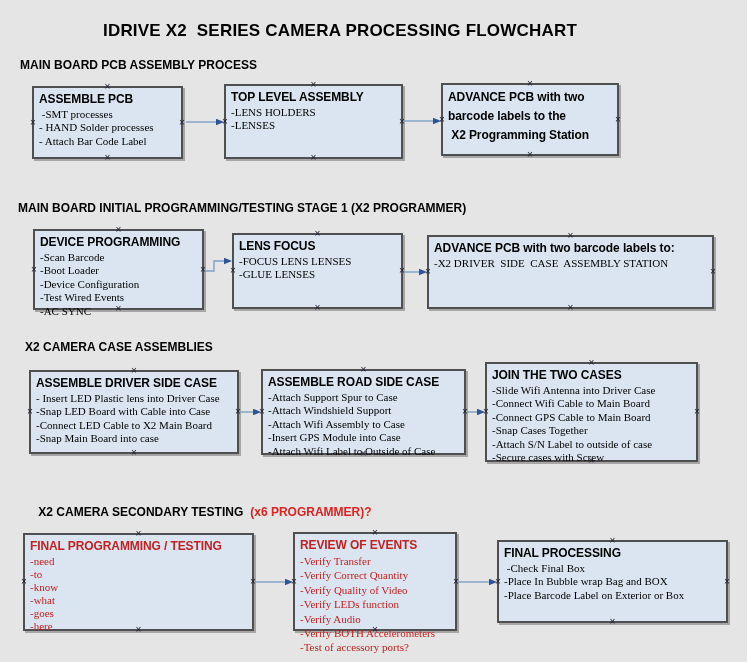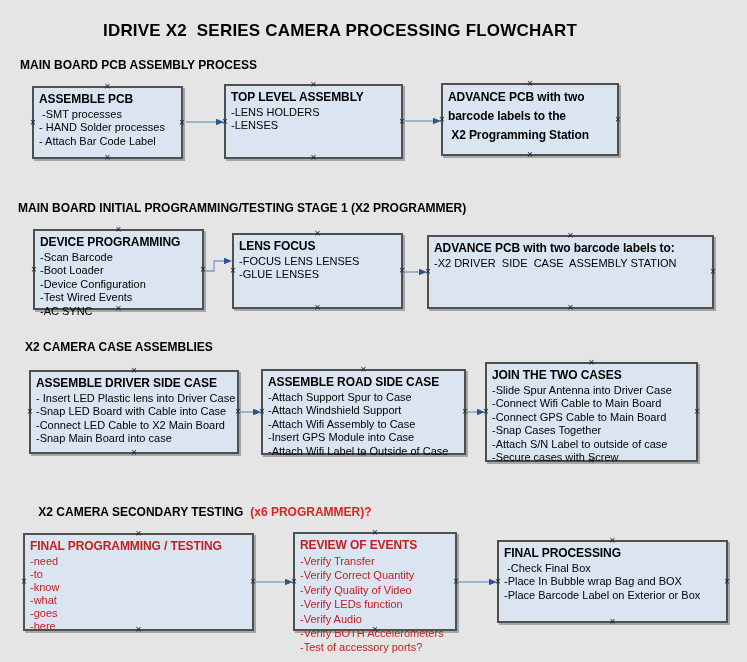--- a/index.html
+++ b/index.html
@@ -21,21 +21,21 @@
   .sh4 .red-part{color:var(--heading-red);margin-left:7px;}
 
   .fbox{position:absolute;box-sizing:border-box;background:var(--box-fill);
     border:2px solid var(--box-border);box-shadow:2px 2px 0 var(--box-shadow);
     padding:3px 4px 0 5px;overflow:visible;}
   .box-title{font-size:12px;font-weight:bold;line-height:16px;white-space:pre-wrap;
     letter-spacing:-0.1px;margin-bottom:1px;}
   .fbox.multi-title .box-title{line-height:19px;}
   .fbox.title-nowrap .box-title{white-space:pre;}
   .box-items{font-size:11px;line-height:13.4px;white-space:pre;}
-  .box-item{white-space:pre;}
+  .box-item{white-space:pre;font-family:Liberation Serif, serif;}
   .fbox.red .box-title,.fbox.red .box-item{color:var(--red);}
 
   .handle{position:absolute;width:10px;height:10px;font-size:10px;line-height:10px;
     text-align:center;color:#1d1d30;font-weight:400;z-index:3;pointer-events:none;}
   .h-top{left:50%;top:-1px;transform:translate(-50%,-50%);}
   .h-bottom{left:50%;bottom:-1px;transform:translate(-50%,50%);}
   .h-left{left:-1px;top:50%;transform:translate(-50%,-50%);}
   .h-right{right:-1px;top:50%;transform:translate(50%,-50%);}
 
   svg.arrows{position:absolute;left:0;top:0;z-index:2;pointer-events:none;}
@@ -118,21 +118,21 @@
       <div class="fbox" style="left: 261px; top: 369px; width: 205px; height: 86px;">
         <div class="box-title">ASSEMBLE ROAD SIDE CASE</div>
         <div class="box-items"><div class="box-item">-Attach Support Spur to Case</div><div class="box-item">-Attach Windshield Support</div><div class="box-item">-Attach Wifi Assembly to Case</div><div class="box-item">-Insert GPS Module into Case</div><div class="box-item">-Attach Wifi Label to Outside of Case</div></div>
         <span class="handle h-top">×</span>
         <span class="handle h-bottom">×</span>
         <span class="handle h-left">×</span>
         <span class="handle h-right">×</span>
       </div>
       <div class="fbox" style="left: 485px; top: 362px; width: 213px; height: 100px;">
         <div class="box-title">JOIN THE TWO CASES</div>
-        <div class="box-items"><div class="box-item">-Slide Spur Antenna into Driver Case</div><div class="box-item">-Connect Wifi Cable to Main Board</div><div class="box-item">-Connect GPS Cable to Main Board</div><div class="box-item">-Snap Cases Together</div><div class="box-item">-Attach S/N Label to outside of case</div><div class="box-item">-Secure cases with Screw</div></div>
+        <div class="box-items"><div class="box-item">-Slide Wifi Antenna into Driver Case</div><div class="box-item">-Connect Wifi Cable to Main Board</div><div class="box-item">-Connect GPS Cable to Main Board</div><div class="box-item">-Snap Cases Together</div><div class="box-item">-Attach S/N Label to outside of case</div><div class="box-item">-Secure cases with Screw</div></div>
         <span class="handle h-top">×</span>
         <span class="handle h-bottom">×</span>
         <span class="handle h-left">×</span>
         <span class="handle h-right">×</span>
       </div>
       <div class="fbox red" style="left: 23px; top: 533px; width: 231px; height: 98px;">
         <div class="box-title">FINAL PROGRAMMING / TESTING</div>
         <div class="box-items" style="line-height: 12.9px;"><div class="box-item">-need</div><div class="box-item">-to</div><div class="box-item">-know</div><div class="box-item">-what</div><div class="box-item">-goes</div><div class="box-item">-here</div></div>
         <span class="handle h-top">×</span>
         <span class="handle h-bottom">×</span>

